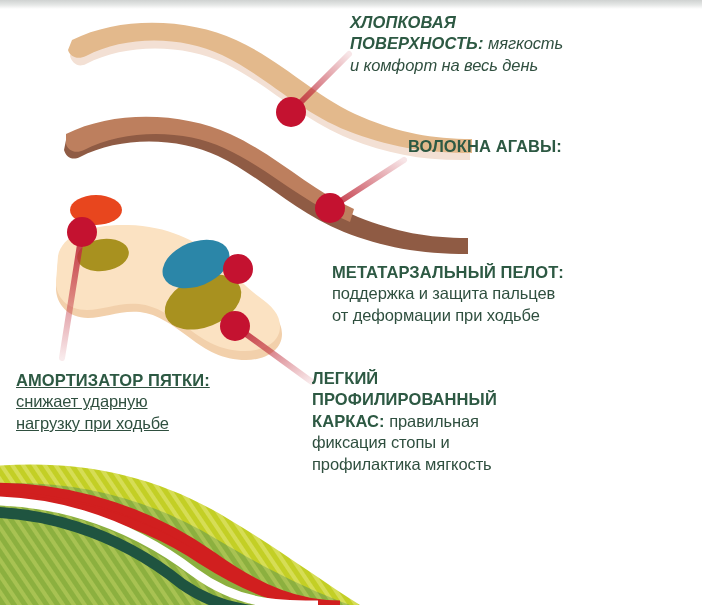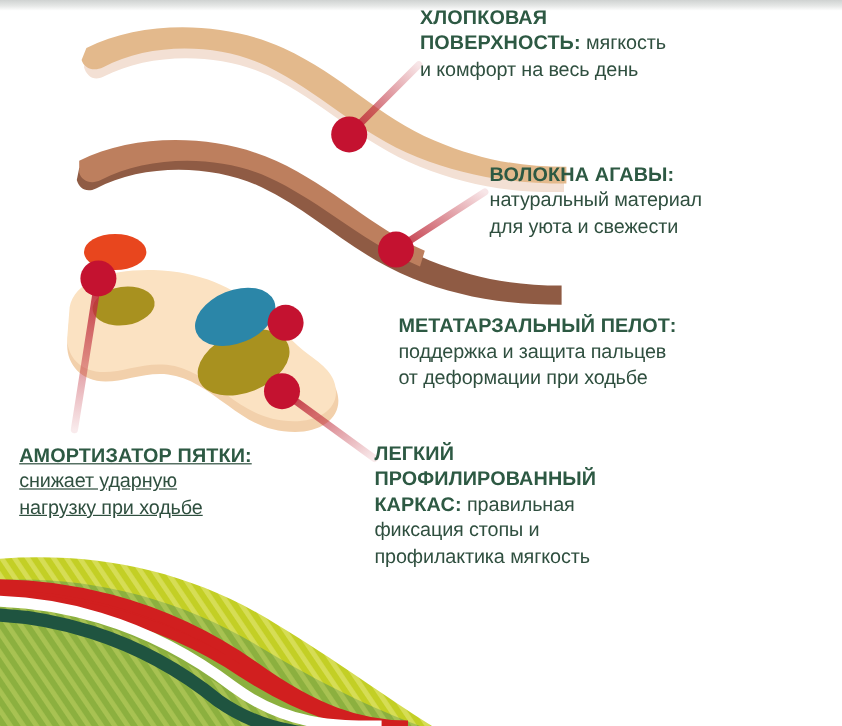--- a/index.html
+++ b/index.html
@@ -27,21 +27,21 @@
     color:#2f4f3f;
     font-size:16.5px;
     line-height:1.30;
     letter-spacing:-0.1px;
   }
   .label b{
     color:#2d5943;
     font-weight:bold;
     letter-spacing:0.1px;
   }
-  .l-cotton{left:350px;top:5px;width:342px;}
+  .l-cotton{left:350px;top:12px;width:342px;font-style:italic;}
   .l-agave {left:408px;top:136px;width:290px;}
   .l-meta  {left:332px;top:262px;width:352px;}
   .l-heel  {left:16px;top:370px;width:290px;text-decoration:underline;}
   .l-frame {left:312px;top:368px;width:300px;}
 </style>
 </head>
 <body>
 
 <div id="stage">
 
@@ -161,22 +161,21 @@
   </svg>
 
   <div class="label l-cotton">
     <b><span>ХЛОПКОВАЯ</span><br>
     <span>ПОВЕРХНОСТЬ:</span></b><span> мягкость</span><br>
     <span>и комфорт на весь день</span>
   </div>
 
   <div class="label l-agave">
     <b><span>ВОЛОКНА АГАВЫ:</span></b><br>
-    <span>натуральный материал</span><br>
-    <span>для уюта и свежести</span>
+    <br>
   </div>
 
   <div class="label l-meta">
     <b><span>МЕТАТАРЗАЛЬНЫЙ ПЕЛОТ:</span></b><br>
     <span>поддержка и защита пальцев</span><br>
     <span>от деформации при ходьбе</span>
   </div>
 
   <div class="label l-heel">
     <b><span>АМОРТИЗАТОР ПЯТКИ:</span></b><br>

